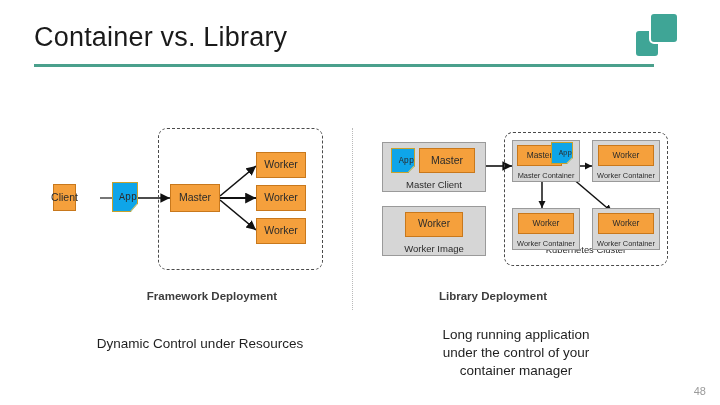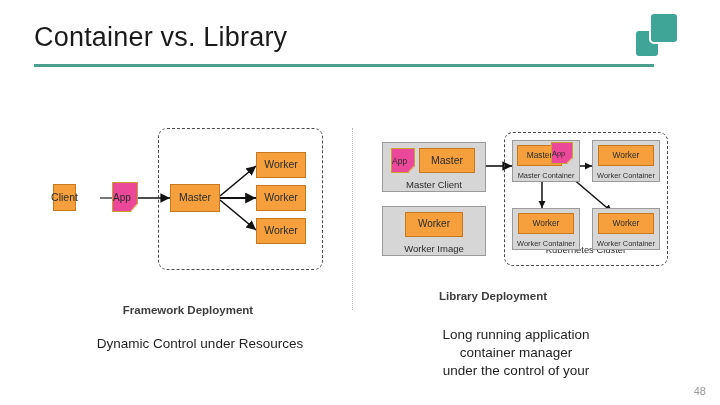--- a/index.html
+++ b/index.html
@@ -101,28 +101,29 @@
     display: block;
   }
   .grey > .cap {
     position: absolute;
     left: 0; right: 0; bottom: 1px;
     text-align: center;
   }
   
   .appdoc {
     position: absolute;
-    background: #ec4899;
+    background: #0ea5e9;
     border: 1px solid #C8A22C;
     color: #2b2b2b;
     display: flex;
     align-items: center;
-    justify-content: flex-start;
+    justify-content: flex-end;
     box-sizing: border-box;
     clip-path: polygon(0 0, 100% 0, 100% 72%, 72% 100%, 0 100%);
+    font-family: Liberation Mono, monospace;
   }
   .appdoc .fold {
     position: absolute;
     right: 0;
     bottom: 0;
     width: 28%;
     height: 28%;
     background: #E8C55A;
     clip-path: polygon(100% 0, 0 100%, 100% 100%);
   }
@@ -261,27 +262,27 @@
     <div class="cap">Worker Container</div>
   </div>
 
   <div class="grey" style="left:592px; top:88px; width:66px; height:40px; position:absolute; font-size:7.4px;">
     <div class="node orange" style="left:5px; top:4px; width:56px; height:21px; font-size:8.4px;">Worker</div>
     <div class="cap">Worker Container</div>
   </div>
 
 </div>
 
-<div class="deploy-label" style="left:88px; top:290px; width:200px;margin-top:14px;">Framework Deployment</div>
+<div class="deploy-label" style="left:112px; top:290px; width:200px;">Framework Deployment</div>
 
 <div class="deploy-label" style="left:398px; top:290px; width:190px;">Library Deployment</div>
 
 <div class="blurb" style="left:70px; top:335px; width:260px;">
   <div>Dynamic Control under Resources</div>
 </div>
 
 <div class="blurb" style="left:405px; top:326px; width:222px;">
   <div>Long running application</div>
+  <div>under the control of your</div>
   <div>container manager</div>
-  <div>under the control of your</div>
 </div>
 
 <div id="slide-number">48</div>
 
 </body></html>

